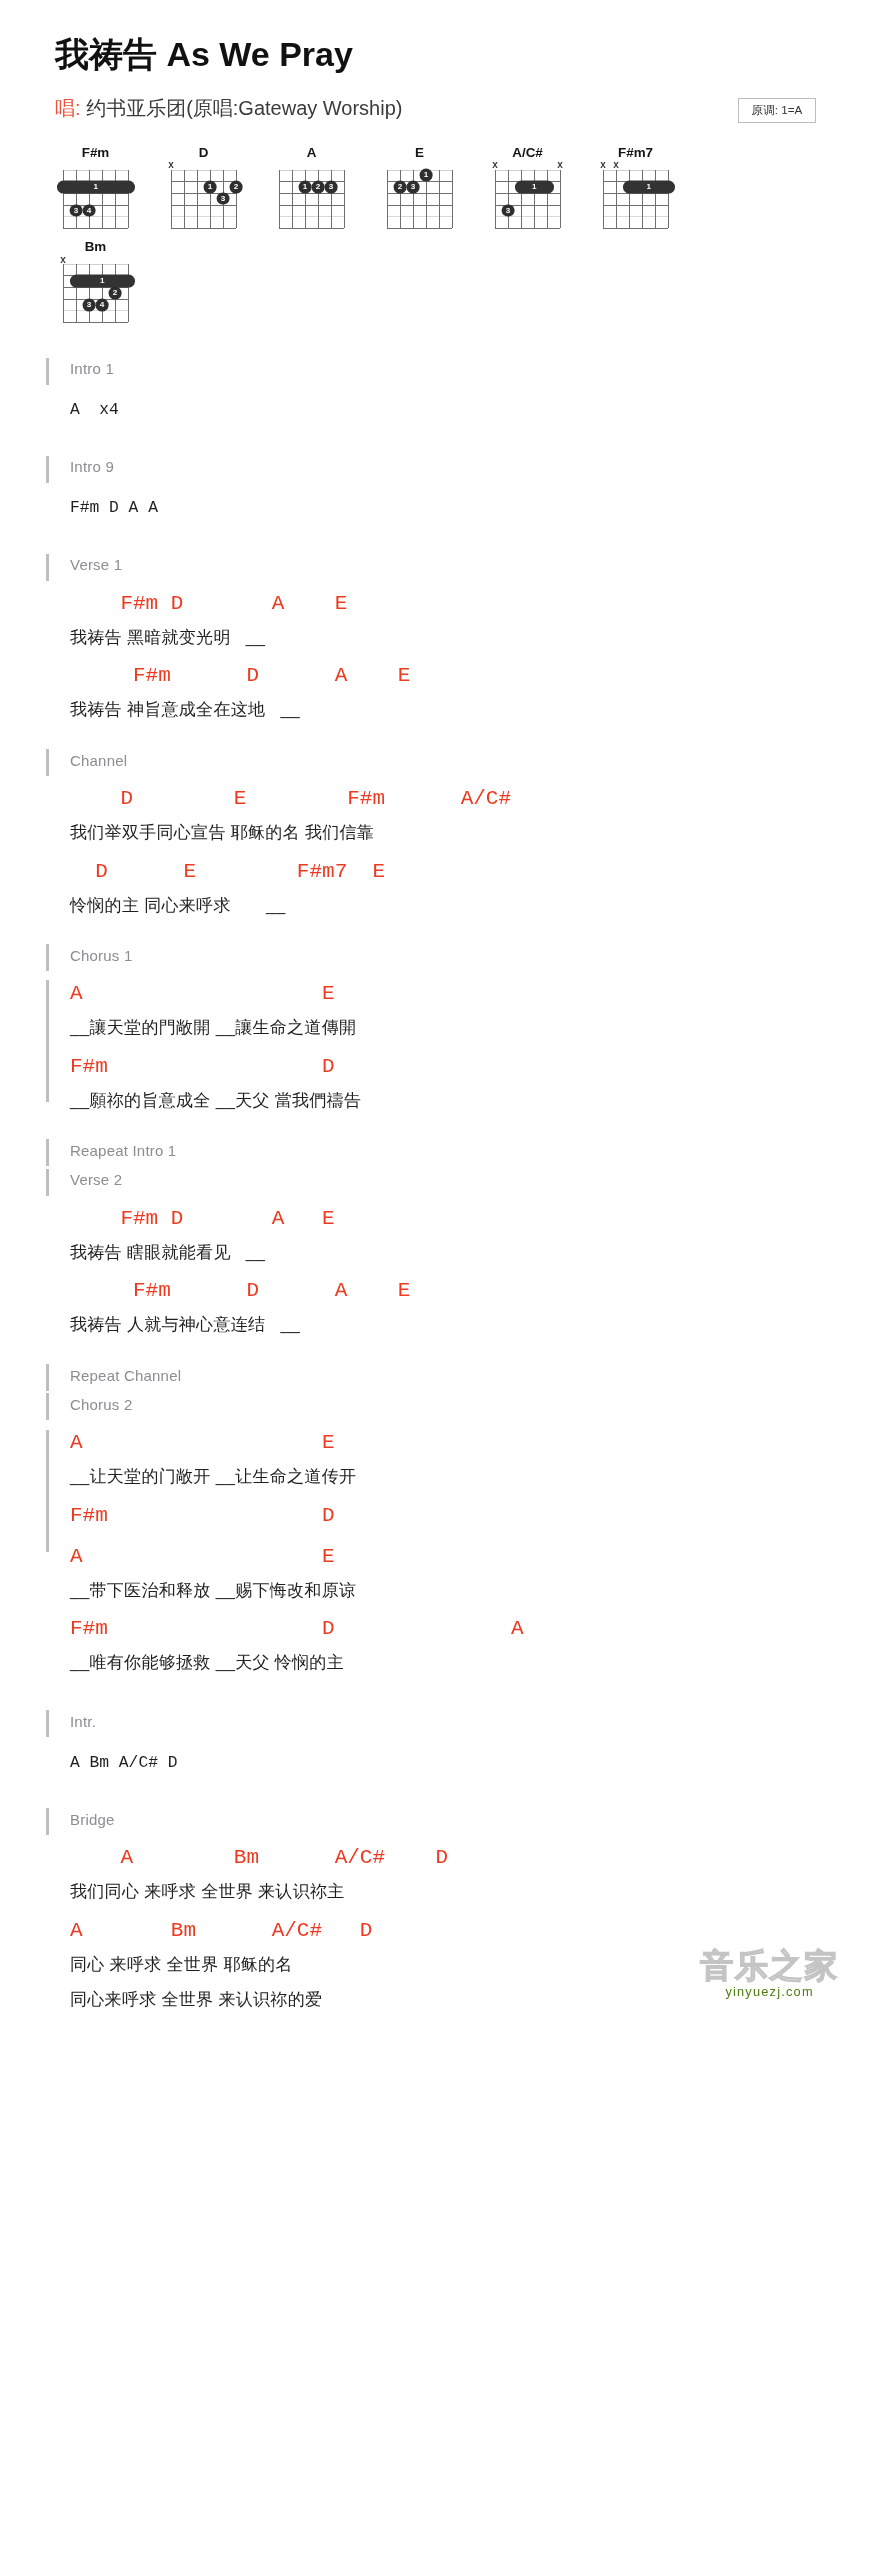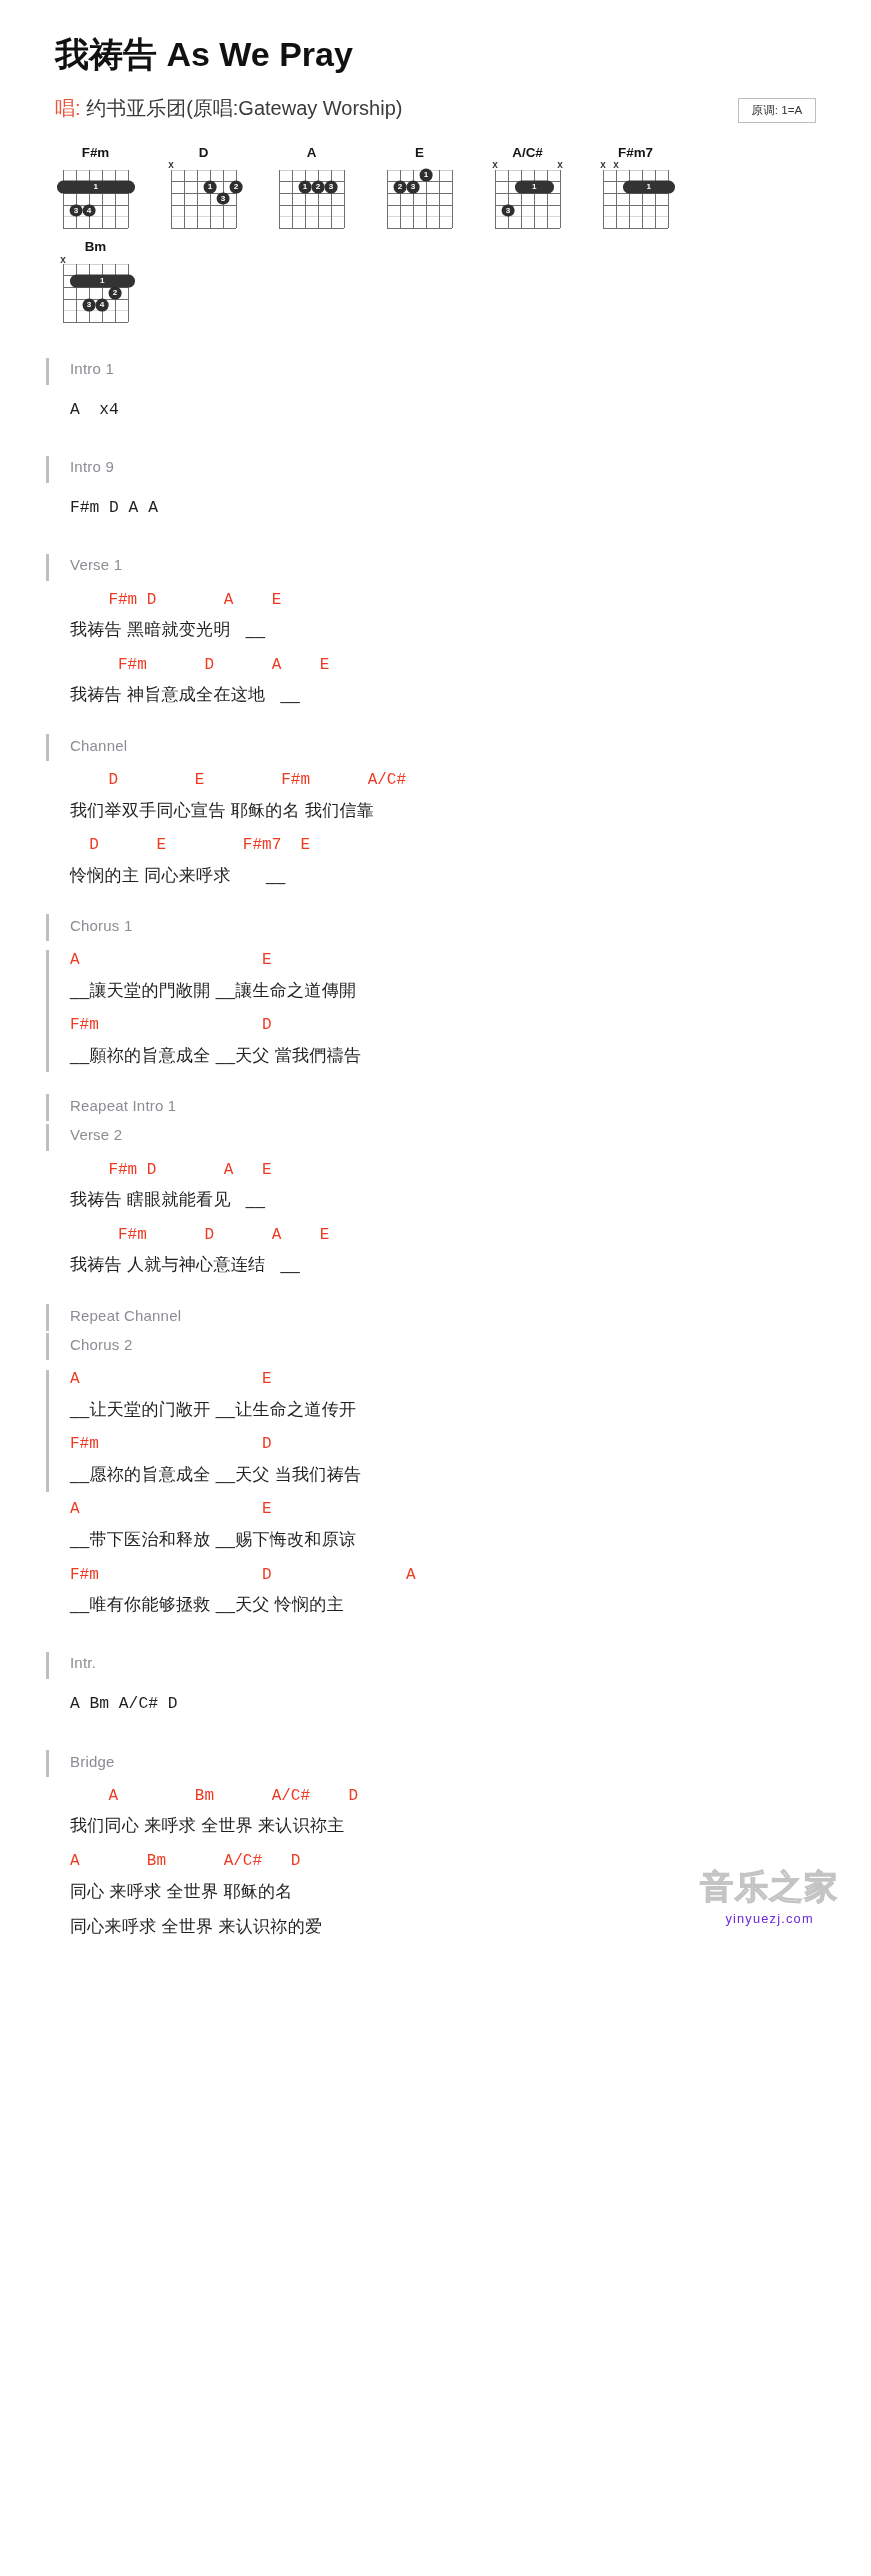--- a/index.html
+++ b/index.html
@@ -175,21 +175,21 @@
   }
   .block.tall-bar::before { height: 122px; }
   .section-label {
     font-size: 15px;
     color: #8c8c93;
     line-height: 27px;
     letter-spacing: 0.2px;
   }
   .chordline {
     font-family: "Liberation Mono", "DejaVu Sans Mono", monospace;
-    font-size: 16px;
+    font-size: 21px;
     color: #ef3a22;
     white-space: pre;
     line-height: 1.5;
     letter-spacing: 0px;
     margin-top: 9.3px;
   }
   .lyricline {
     font-size: 17px;
     color: #1f1f1f;
     white-space: pre;
@@ -220,22 +220,22 @@
     font-size: 33px;
     font-weight: 700;
     letter-spacing: 1.7px;
     -webkit-text-stroke: 1.2px #c4c4c4;
     color: #ffffff;
     line-height: 1;
   }
   .watermark .wm-en {
     font-size: 12.8px;
     letter-spacing: 1.2px;
-    color: #6d28d9;
-    margin-top: 8px;
+    color: #4d7c0f;
+    margin-top: 2px;
   }
 </style>
 </head>
 <body>
 
 <div class="page">
 
   <div class="header">
     <div class="song-title">我祷告 As We Pray</div>
     <div class="byline-row">
@@ -493,21 +493,20 @@
       <div class="section-label">Repeat Channel</div>
     </div>
 
     <div class="block has-bar">
       <div class="section-label">Chorus 2</div>
     </div>
     <div class="block has-bar tall-bar" style="padding-bottom:5.8px;">
       <div class="chordline">A                   E</div>
       <div class="lyricline">__让天堂的门敞开 __让生命之道传开</div>
       <div class="chordline">F#m                 D</div>
-      <div class="lyricline">__愿祢的旨意成全 __天父 当我们祷告</div>
       <div class="chordline">A                   E</div>
       <div class="lyricline">__带下医治和释放 __赐下悔改和原谅</div>
       <div class="chordline">F#m                 D              A</div>
       <div class="lyricline">__唯有你能够拯救 __天父 怜悯的主</div>
     </div>
     <div class="gap-sm"></div>
 
     <div class="block has-bar">
       <div class="section-label">Intr.</div>
     </div>

